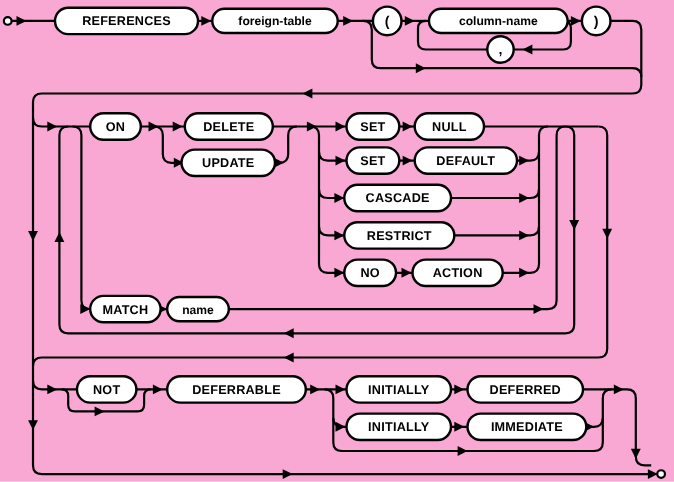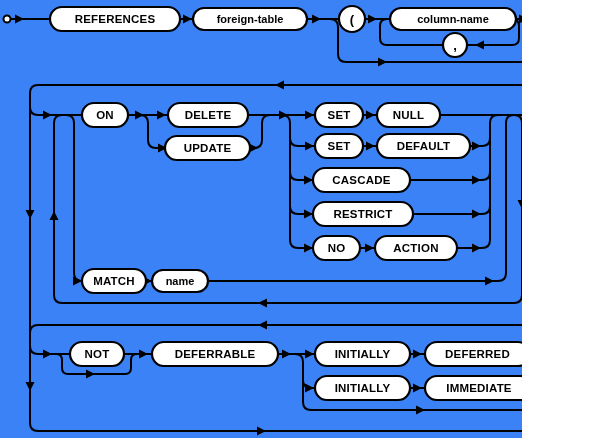--- a/index.html
+++ b/index.html
@@ -1,16 +1,16 @@
 <!DOCTYPE html>
 <html><head>
 <meta charset="utf-8">
 <style>
   html,body{margin:0;padding:0;background:#fff;}
-  #stage{position:relative;width:522px;height:438px;background:#3b82f6;overflow:hidden;}
+  #stage{position:relative;width:613px;height:438px;background:#f9a8d4;overflow:hidden;}
   svg{display:block;}
   text{font-family:"Liberation Sans","DejaVu Sans",sans-serif;font-weight:700;fill:#000;}
   .kw{font-size:11.5px;letter-spacing:.2px;}
   .nt{font-size:11px;}
   .pc{font-size:13px;}
 </style>
 </head>
 <body>
 
 <div id="stage">

